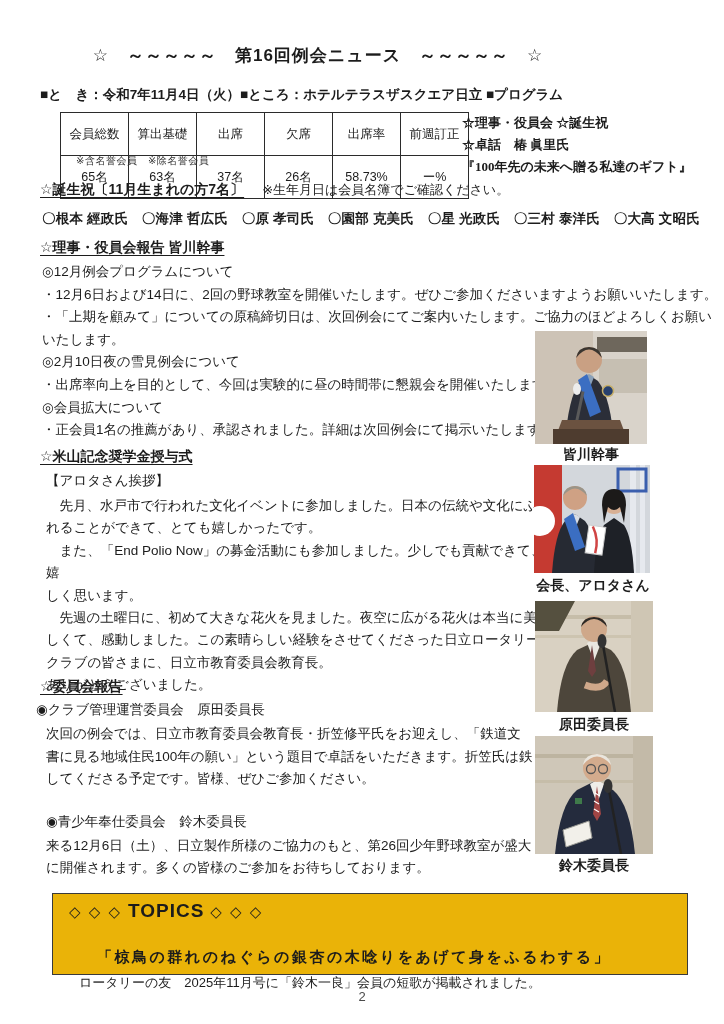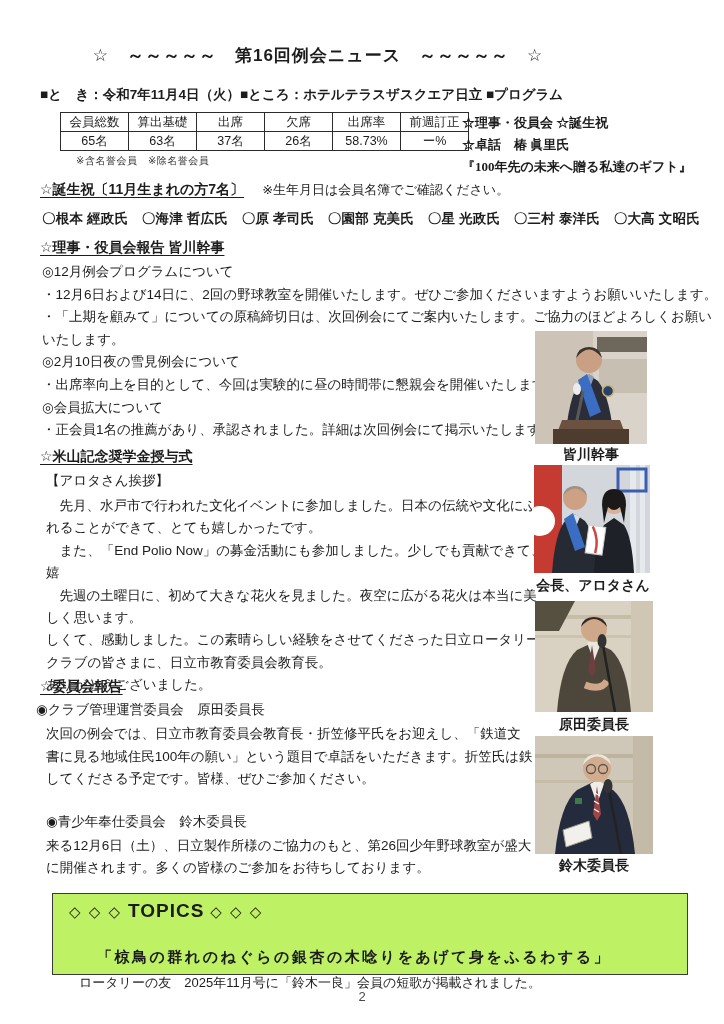--- a/index.html
+++ b/index.html
@@ -5,21 +5,21 @@
   html,body{margin:0;padding:0;background:#9a9a9a;}
   .page{
     position:relative;width:724px;height:1024px;margin:0 auto;background:#ffffff;
     font-family:"Liberation Sans","DejaVu Sans",sans-serif;color:#1c1c1c;overflow:hidden;
   }
   .abs{position:absolute;}
   .title{top:44px;left:0;width:636px;text-align:center;font-size:17px;font-weight:bold;letter-spacing:1px;}
   .meta{top:86px;left:40px;font-size:13.5px;font-weight:bold;}
   .att-table{top:112px;left:60px;}
   .att-table table{border-collapse:collapse;font-size:12.5px;text-align:center;}
-  .att-table td{border:1.6px solid #2b2b2b;width:63px;height:18px;padding:0 2px;}
+  .att-table td{border:1.6px solid #2b2b2b;width:63px;height:18px;padding:12px 2px;}
   .footnote{top:154px;left:76px;font-size:10px;color:#333;letter-spacing:.5px;}
   .program{top:112px;left:462px;font-size:13px;font-weight:bold;line-height:22px;white-space:nowrap;font-family:Liberation Serif, serif;}
   .sec-head{font-size:14px;font-weight:bold;text-decoration:underline;text-underline-offset:3px;}
   .bday{top:181px;left:40px;font-size:13.5px;}
   .bday .note{font-weight:normal;text-decoration:none;font-size:13px;margin-left:18px;}
   .names{top:210px;left:42px;font-size:13.5px;font-weight:bold;letter-spacing:.2px;}
   .board-head{top:239px;left:40px;}
   .board-lines{top:261px;left:42px;font-size:13.5px;line-height:22.6px;}
   .yone-head{top:448px;left:40px;}
   .yone-sub{top:472px;left:46px;font-size:13.5px;}
@@ -29,21 +29,21 @@
   .comm-l1{top:723px;left:46px;font-size:13.5px;line-height:22.6px;width:500px;}
   .comm-t2{top:813px;left:46px;font-size:13.5px;}
   .comm-l2{top:835px;left:46px;font-size:13.5px;line-height:22.4px;width:500px;}
   .photo{border:0;line-height:0;}
   .photo svg{display:block;}
   .caption{font-size:14px;font-weight:bold;text-align:center;white-space:nowrap;}
   .cap1{top:446px;left:535px;width:112px;}
   .cap2{top:577px;left:520px;width:146px;}
   .cap3{top:716px;left:535px;width:118px;}
   .cap4{top:857px;left:535px;width:118px;}
-  .topics-box{top:893px;left:52px;width:634px;height:80px;border:1.6px solid #3a3a3a;background:#bef264;}
+  .topics-box{top:893px;left:52px;width:634px;height:80px;border:1.6px solid #3a3a3a;background:#eab308;}
   .topics-title{position:absolute;top:6px;left:16px;font-size:15px;font-weight:bold;letter-spacing:2px;}
   .topics-title .word{font-size:19px;letter-spacing:1px;font-family:"Liberation Sans",sans-serif;font-weight:bold;padding:0 6px;}
   .topics-line{position:absolute;top:36px;left:26px;font-size:13px;margin-top:44px;}
   .topics-poem{position:absolute;top:54px;left:44px;font-size:15px;font-weight:bold;font-family:"DejaVu Serif",serif;letter-spacing:2.5px;}
   .pagenum{top:989px;left:0;width:724px;text-align:center;font-size:13px;color:#4a4a4a;}
 </style>
 </head>
 <body>
 
 <div class="page">
@@ -99,22 +99,22 @@
     <div>◎会員拡大について</div>
     <div>・正会員1名の推薦があり、承認されました。詳細は次回例会にて掲示いたします。</div>
   </div>
 
   <div class="abs yone-head sec-head">☆米山記念奨学金授与式</div>
   <div class="abs yone-sub">【アロタさん挨拶】</div>
   <div class="abs yone-lines">
     <div>　先月、水戸市で行われた文化イベントに参加しました。日本の伝統や文化にふ</div>
     <div>れることができて、とても嬉しかったです。</div>
     <div>　また、「End Polio Now」の募金活動にも参加しました。少しでも貢献できて、嬉</div>
+    <div>しく思います。</div>
     <div>　先週の土曜日に、初めて大きな花火を見ました。夜空に広がる花火は本当に美</div>
-    <div>しく思います。</div>
     <div>しくて、感動しました。この素晴らしい経験をさせてくださった日立ロータリー</div>
     <div>クラブの皆さまに、日立市教育委員会教育長。</div>
     <div>ありがとうございました。</div>
   </div>
 
   <div class="abs comm-head sec-head">☆委員会報告</div>
   <div class="abs comm-t1">◉クラブ管理運営委員会　原田委員長</div>
   <div class="abs comm-l1">
     <div>次回の例会では、日立市教育委員会教育長・折笠修平氏をお迎えし、「鉄道文</div>
     <div>書に見る地域住民100年の願い」という題目で卓話をいただきます。折笠氏は鉄</div>

